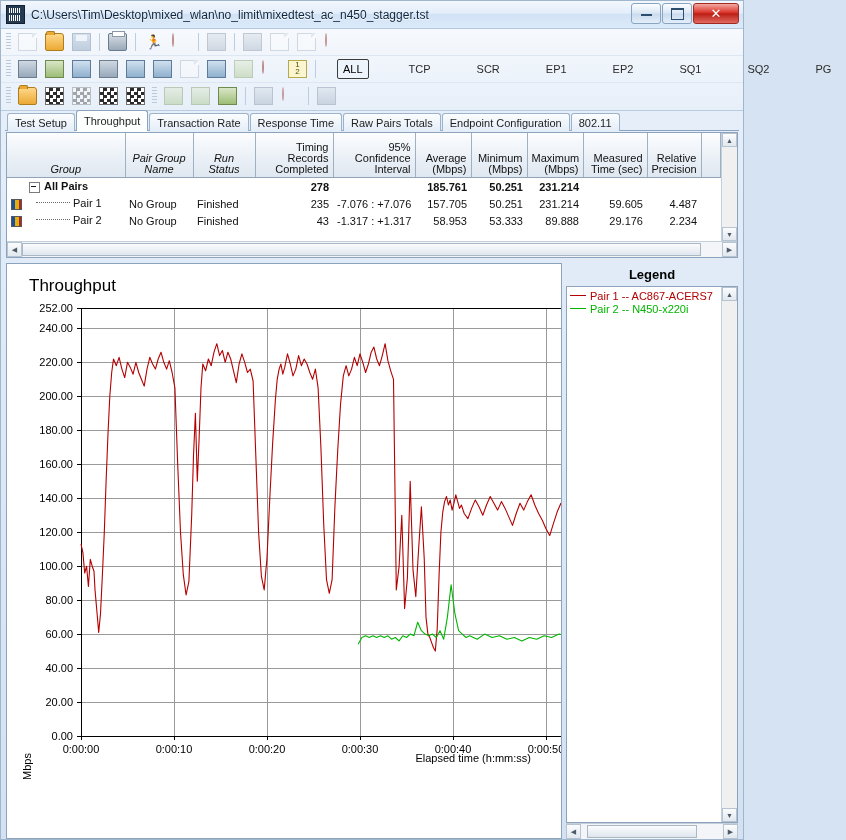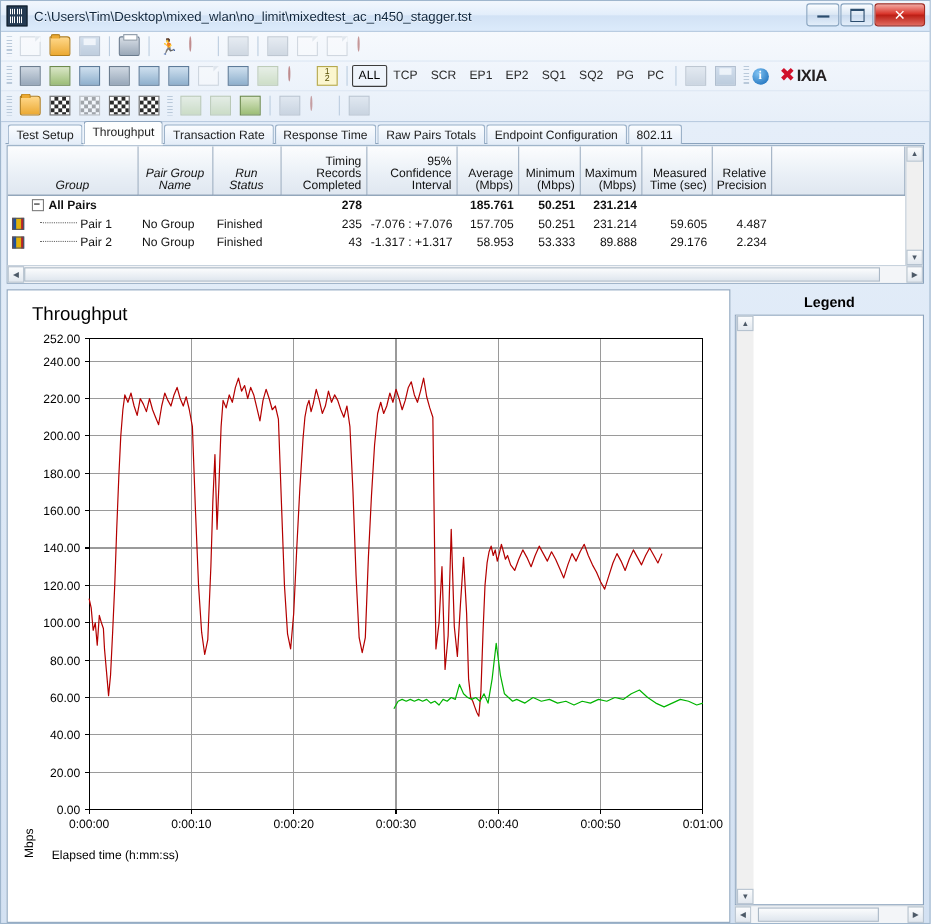--- a/index.html
+++ b/index.html
@@ -5,21 +5,21 @@
 <style>
   html,body{margin:0;padding:0;}
   body{
     width:846px;height:840px;overflow:hidden;
     font-family:"Liberation Sans","DejaVu Sans",sans-serif;
     font-size:11px;
     background:#d6e3f2;
     -webkit-font-smoothing:none;
   }
   .window{
-    position:absolute;left:0;top:0;width:846px;height:840px;
+    position:absolute;left:0;top:0;width:744px;height:840px;
     background:linear-gradient(to bottom,#e8f0fa 0%,#dfeaf7 40%,#d3e1f2 100%);
     border:1px solid #9fb6cd;
     box-sizing:border-box;
     display:flex;flex-direction:column;
   }
   
   .titlebar{
     height:27px;flex:0 0 27px;position:relative;
     background:linear-gradient(to bottom,#f2f7fd 0%,#e3eefb 45%,#d2e2f5 50%,#dcebfb 100%);
     border-bottom:1px solid #b4c8de;
@@ -82,21 +82,21 @@
     width:5px;height:18px;margin:0 3px;flex:0 0 5px;
     background:repeating-linear-gradient(to bottom,#b9c9da 0 1px,transparent 1px 3px);
   }
   .tbtn{
     width:23px;height:22px;margin:0 1px;flex:0 0 23px;
     display:flex;align-items:center;justify-content:center;
     position:relative;border:1px solid transparent;border-radius:2px;
   }
   .tsep{width:1px;height:18px;margin:0 4px;background:#bccddf;flex:0 0 1px;}
   .txtbtn{
-    height:18px;padding:0 5px;margin:0 0;display:flex;align-items:center;
+    height:18px;padding:0 5px;margin:0 17px;display:flex;align-items:center;
     font-size:11px;color:#2a2a2a;border:1px solid transparent;border-radius:2px;
     white-space:nowrap;
   }
   .txtbtn.active{border:1px solid #3c3c3c;background:#eef4fb;color:#000;}
   .ixia-logo{
     margin-left:10px;display:flex;align-items:center;gap:2px;
     font-weight:bold;font-size:15px;letter-spacing:-.5px;color:#231f20;
   }
   .ixia-x{color:#d0112b;font-size:17px;font-weight:bold;}
   .info-ic{
@@ -206,21 +206,21 @@
     flex:1 1 auto;background:#fff;border:1px solid #8ba3bd;position:relative;overflow:hidden;
   }
   .charttitle{
     position:absolute;left:22px;top:12px;font-size:17px;color:#000;
   }
   .ylabel{
     position:absolute;left:14px;top:516px;font-size:11px;color:#000;
     transform:rotate(-90deg);transform-origin:left top;white-space:nowrap;
   }
   .xlabel{
-    position:absolute;left:0;right:0;top:490px;text-align:left;font-size:11px;color:#000;margin-top:20px;
+    position:absolute;left:0;right:0;top:490px;text-align:right;font-size:11px;color:#000;
   }
   .legendpanel{
     flex:0 0 172px;display:flex;flex-direction:column;min-width:0;
   }
   .legendtitle{
     text-align:center;font-size:13px;font-weight:bold;color:#000;
     padding:4px 0 4px 0;
   }
   .legendbox{
     flex:1 1 auto;background:#fff;border:1px solid #8ba3bd;display:flex;min-height:0;
@@ -582,20 +582,30 @@
           <polyline points="74.0,280.1 75.9,288.6 77.7,309.0 79.6,302.2 81.4,322.5 83.3,295.4 85.2,302.2 87.0,307.3 88.0,325.9 89.8,346.3 91.7,368.4 93.5,349.7 95.4,310.7 97.3,268.2 99.1,217.2 101.0,169.7 102.8,132.3 104.7,108.5 106.5,95.0 109.3,101.7 112.1,93.3 114.9,105.1 117.7,113.6 120.5,98.3 123.3,103.4 126.1,110.2 128.9,98.3 131.7,108.5 134.4,115.3 137.2,122.1 140.0,105.1 142.8,93.3 145.6,100.0 148.4,105.1 151.2,95.0 154.0,88.2 156.8,98.3 159.6,105.1 162.3,96.7 165.1,108.5 167.9,123.8 170.7,200.3 173.5,268.2 176.3,310.7 179.1,331.0 181.9,317.4 184.7,251.2 186.5,191.8 188.4,149.3 190.3,217.2 192.1,174.8 194.0,123.8 195.8,100.0 198.6,106.8 201.4,95.0 204.2,101.7 207.0,88.2 209.8,79.7 212.6,91.6 215.4,86.5 218.2,98.3 220.9,88.2 223.7,95.0 226.5,106.8 229.3,118.7 232.1,100.0 234.9,89.9 237.7,98.3 240.5,108.5 243.3,105.1 246.1,117.0 248.8,191.8 251.6,268.2 254.4,312.3 257.2,325.9 260.0,293.7 262.8,234.2 265.6,179.9 268.4,135.7 270.2,115.3 272.1,105.1 273.9,100.0 275.8,110.2 277.7,103.4 280.5,89.9 283.3,100.0 286.0,111.9 288.8,105.1 291.6,91.6 294.4,101.7 297.2,95.0 300.0,100.0 302.8,108.5 305.6,115.3 308.4,105.1 311.1,123.8 313.9,183.3 316.7,259.7 319.5,315.7 322.3,329.3 325.1,315.7 327.9,242.7 330.7,186.7 333.5,140.8 336.3,111.9 339.1,101.7 341.8,111.9 344.6,105.1 347.4,93.3 350.2,101.7 353.0,89.9 355.8,98.3 358.6,108.5 361.4,100.0 364.2,88.2 366.9,83.1 369.7,95.0 372.5,101.7 375.3,91.6 378.1,79.7 380.9,96.7 383.7,106.8 386.5,115.3 389.3,325.9 392.1,302.2 394.8,251.2 397.6,344.6 400.4,314.0 403.2,217.2 406.0,305.6 408.8,332.7 411.6,285.2 414.4,242.7 417.2,293.7 419.0,353.1 420.9,370.1 422.8,373.5 424.6,378.6 426.5,383.7 428.3,387.1 430.2,365.0 432.1,310.7 433.9,268.2 435.8,247.8 437.6,237.6 439.5,232.5 441.4,241.0 443.2,235.9 445.1,246.1 446.9,239.3 448.8,230.8 450.7,237.6 452.5,244.4 454.4,241.0 457.2,249.5 460.9,254.6 464.6,244.4 468.3,235.9 472.0,242.7 475.8,251.2 479.5,241.0 483.2,232.5 486.9,239.3 490.6,246.1 494.4,237.6 498.1,244.4 501.8,252.9 505.5,261.4 509.2,249.5 513.0,239.3 516.7,246.1 520.4,237.6 524.1,230.8 527.8,241.0 531.6,249.5 535.3,256.3 539.0,264.8 542.7,271.6 546.4,259.7 550.2,247.8 553.9,239.3 557.6,246.1 561.3,254.6 565.0,244.4 568.8,235.9 572.5,242.7 576.2,249.5 579.9,241.0 583.6,234.2 587.4,241.0 591.1,247.8 594.8,239.3 598.5,NaN 602.2,NaN 606.0,NaN 609.7,NaN 613.4,NaN 617.1,NaN 620.8,NaN 624.6,NaN 628.3,NaN 632.0,NaN" fill="none" stroke="#b40000" stroke-width="1.1" stroke-linejoin="round"></polyline>
           <polyline points="351.1,380.3 354.9,373.5 358.6,371.8 362.3,373.5 366.0,371.8 369.7,373.5 373.5,371.8 377.2,373.5 380.9,371.8 384.6,375.2 388.3,373.5 392.1,376.9 395.8,371.8 399.5,373.5 403.2,370.1 406.9,371.8 410.7,358.2 414.4,366.7 418.1,370.1 421.8,371.8 425.5,370.1 429.3,373.5 433.0,366.7 436.7,375.2 440.4,353.1 444.1,320.8 447.9,349.7 451.6,366.7 455.3,370.1 459.0,373.5 462.7,371.8 470.2,375.2 477.6,370.1 485.1,373.5 492.5,371.8 499.9,375.2 507.4,373.5 514.8,376.9 522.3,373.5 529.7,375.2 537.1,371.8 544.6,373.5 552.0,370.1 559.5,371.8 566.9,366.7 574.3,363.3 581.8,370.1 589.2,375.2 596.7,378.6 604.1,375.2 611.5,371.8 619.0,373.5 626.4,376.9 632.0,375.2" fill="none" stroke="#00b400" stroke-width="1.1" stroke-linejoin="round"></polyline>
         </svg>
       <div class="ylabel">Mbps</div>
       <div class="xlabel" style="left:40px;right:30px;top:488px;">Elapsed time (h:mm:ss)</div>
     </div>
 
     <div class="legendpanel">
       <div class="legendtitle">Legend</div>
       <div class="legendbox">
+        <div class="legendlist">
+          <div class="legrow">
+            <span class="legline" style="border-color:#b40000"></span>
+            <span style="color:#b40000">Pair 1 -- AC867-ACERS7</span>
+          </div>
+          <div class="legrow">
+            <span class="legline" style="border-color:#00b400"></span>
+            <span style="color:#00b400">Pair 2 -- N450-x220i</span>
+          </div>
+        </div>
         <div class="vsb">
           <div class="sb-arrow">▲</div>
           <div class="sb-arrow">▼</div>
         </div>
       </div>
       <div class="hsb">
         <div class="sb-arrow">◀</div>
         <div class="hsb-track">
             <div class="hsb-thumb" style="width:78%;margin-left:4%"></div>
           </div>

